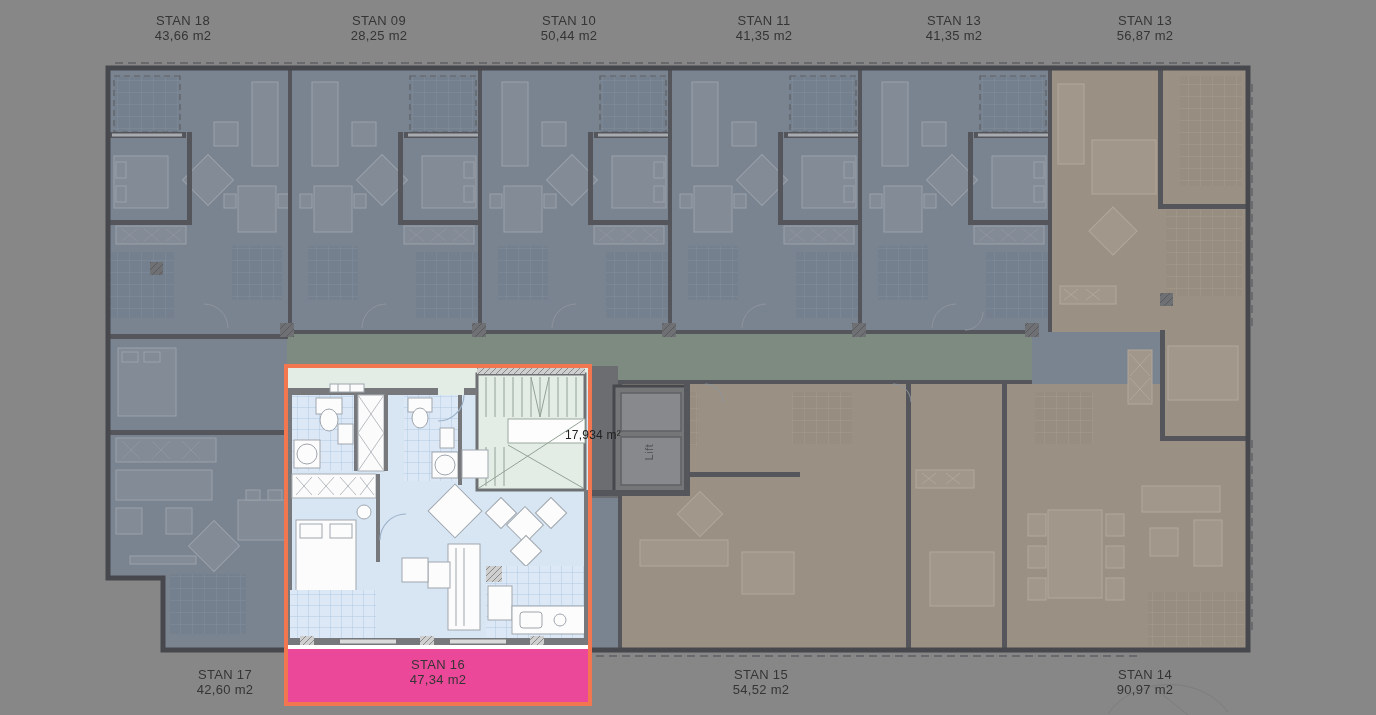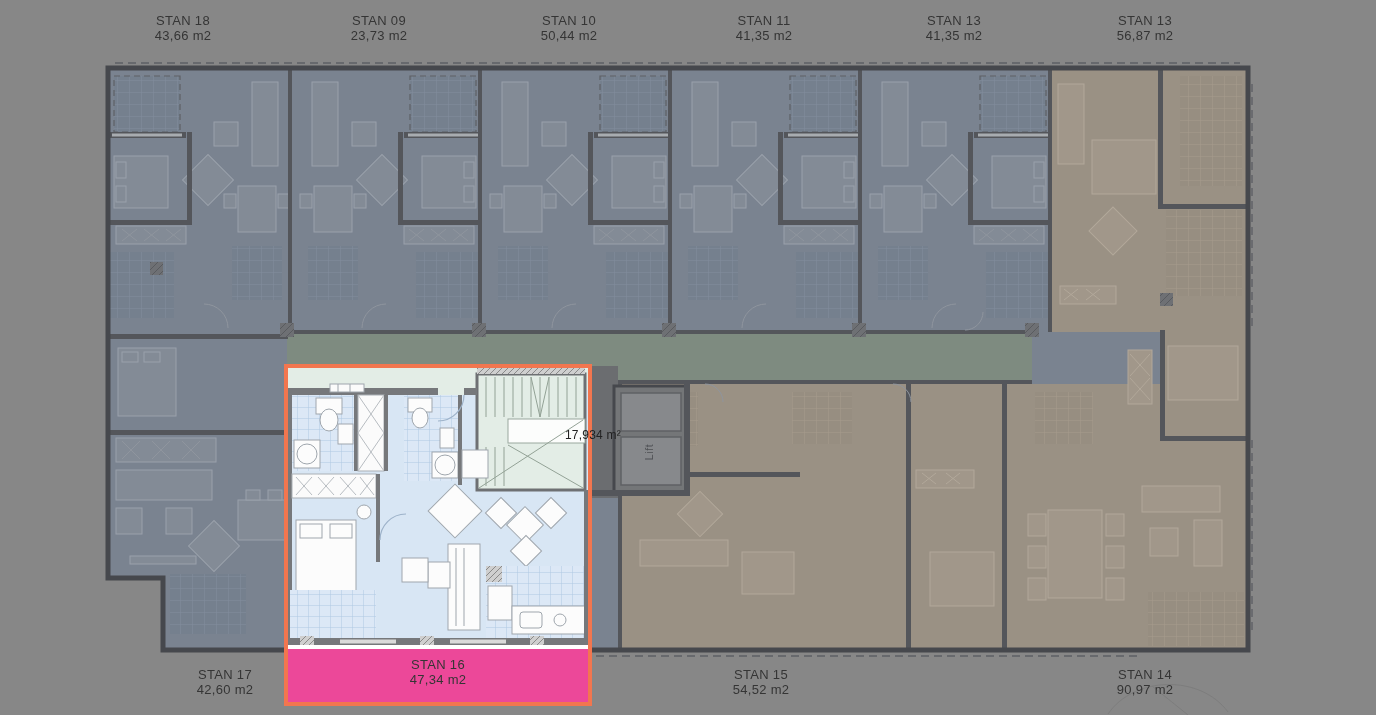--- a/index.html
+++ b/index.html
@@ -333,21 +333,21 @@
     </div>
     <div class="stair-area-label">17,934 m²</div>
   </div>
 
   <div class="apt-label" style="left:183px;top:13px">
     <div class="apt-name">STAN 18</div>
     <div class="apt-area">43,66 m2</div>
   </div>
   <div class="apt-label" style="left:379px;top:13px">
     <div class="apt-name">STAN 09</div>
-    <div class="apt-area">23,73 m2</div>
+    <div class="apt-area">28,25 m2</div>
   </div>
   <div class="apt-label" style="left:569px;top:13px">
     <div class="apt-name">STAN 10</div>
     <div class="apt-area">50,44 m2</div>
   </div>
   <div class="apt-label" style="left:764px;top:13px">
     <div class="apt-name">STAN 11</div>
     <div class="apt-area">41,35 m2</div>
   </div>
   <div class="apt-label" style="left:954px;top:13px">

